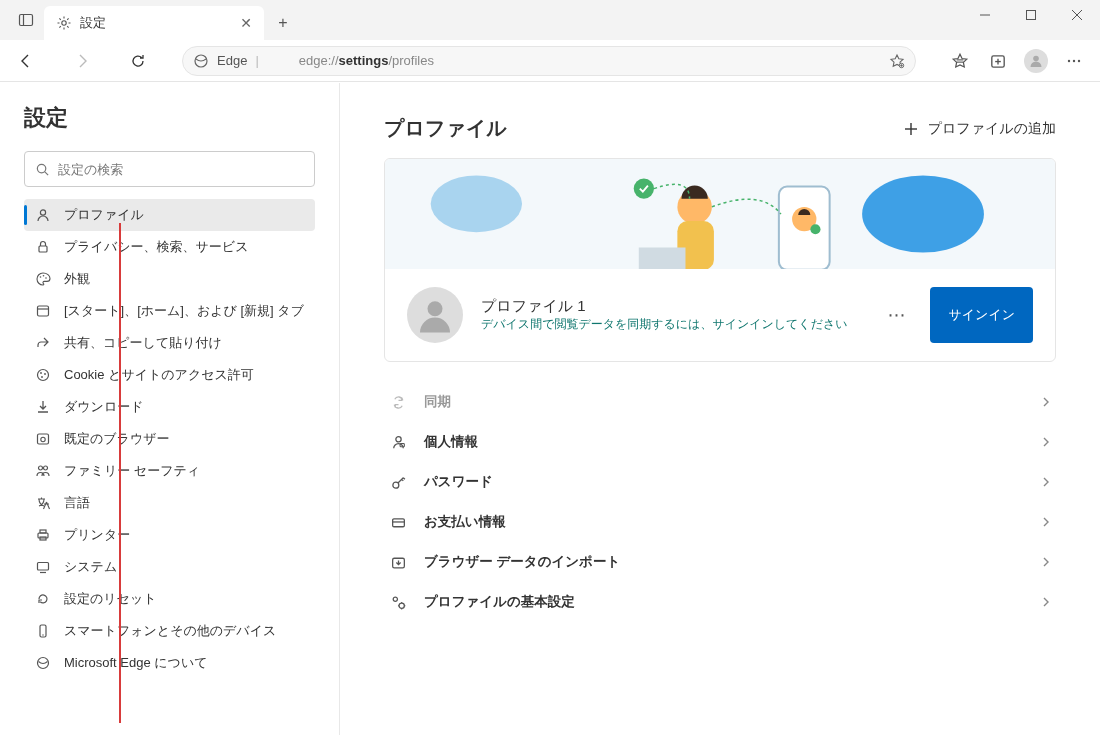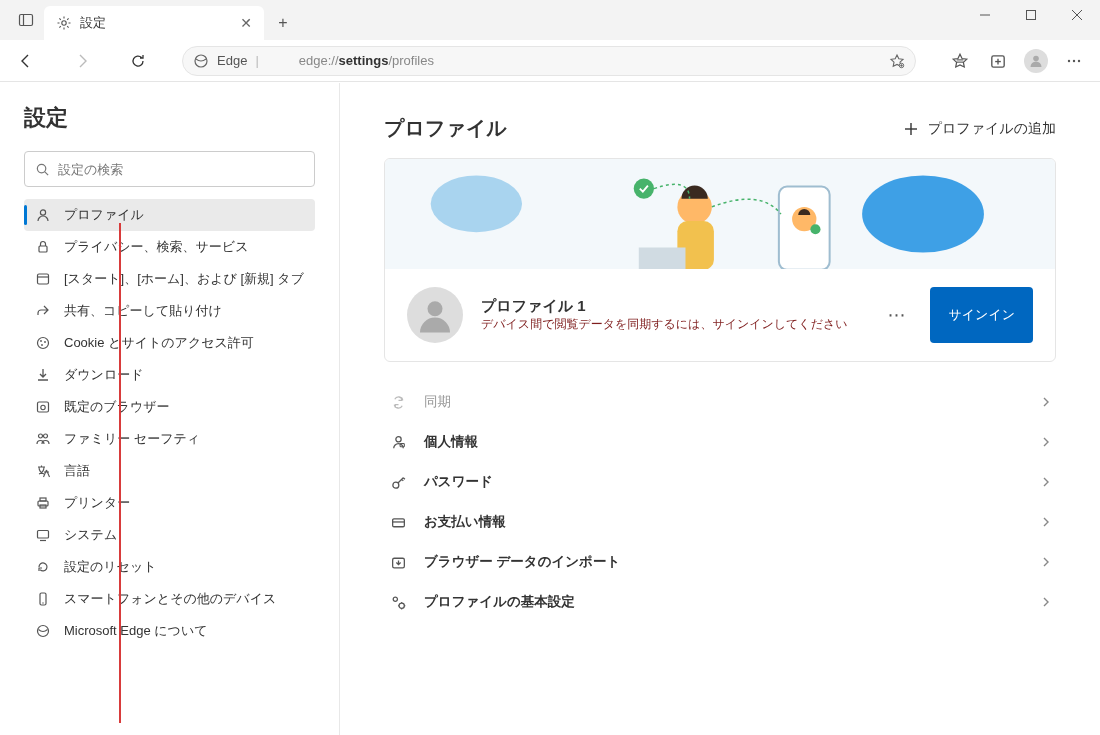--- a/index.html
+++ b/index.html
@@ -47,32 +47,32 @@
 .main-header { display: flex; align-items: center; justify-content: space-between; margin-bottom: 16px; }
 .main-title { font-size: 20px; font-weight: 600; }
 .add-profile { display: flex; align-items: center; gap: 10px; font-size: 14px; }
 
 .card { border: 1px solid #e5e5e5; border-radius: 6px; overflow: hidden; margin-bottom: 20px; }
 .hero { height: 110px; background: #f3f8fb; position: relative; overflow: hidden; display: flex; align-items: center; justify-content: center; }
 .hero svg { width: 100%; height: 100%; }
 .card-body { display: flex; align-items: center; padding: 18px 22px; gap: 18px; }
 .avatar-big { width: 56px; height: 56px; border-radius: 50%; background: #ddd; display: flex; align-items: center; justify-content: center; }
 .profile-info { flex: 1; }
-.profile-name { font-size: 15px; font-weight: 700; margin-bottom: 0; }
-.profile-desc { font-size: 12px; color: #7f1d1d; }
+.profile-name { font-size: 15px; font-weight: 400; margin-bottom: 0; }
+.profile-desc { font-size: 12px; color: #0f766e; }
 .more { font-size: 18px; color: #555; letter-spacing: 1px; padding: 0 6px; }
 .signin-btn { background: #0067c0; color: #fff; border: none; border-radius: 4px; padding: 19px 18px; font-size: 13px; }
 
 .option-list { display: flex; flex-direction: column; }
 .option { display: flex; align-items: center; height: 40px; gap: 16px; padding: 0 4px; }
 .option .opt-icon { width: 20px; height: 20px; display: flex; align-items: center; justify-content: center; color: #555; }
 .option.disabled { color: #999; }
 .option.disabled .opt-icon { color: #bbb; }
 .option .label { flex: 1; font-size: 13.5px; font-weight: 600; }
-.option.disabled .label { font-weight: 400; }
+.option.disabled .label { font-weight: 700; }
 .option .chev { color: #888; }
 
 
 .redline { position: absolute; left: 119px; top: 223px; width: 2px; height: 500px; background: #d83b3b; z-index: 50; }
 
 svg { display: block; }
 </style>
 </head>
 <body>
 
@@ -203,20 +203,31 @@
             <svg width="16" height="16" viewBox="0 0 16 16">
               <rect x="4" y="7" width="8" height="6" rx="1" fill="none" stroke="#555" stroke-width="1.2"></rect>
               <path d="M5.5 7V5a2.5 2.5 0 0 1 5 0v2" fill="none" stroke="#555" stroke-width="1.2"></path>
             </svg>
           </span>
           <span>プライバシー、検索、サービス</span>
         </li>
         <li class="side-item">
           <span class="side-icon">
             <svg width="16" height="16" viewBox="0 0 16 16">
+              <path d="M8 2a6 6 0 1 0 0 12c1 0 1-1 .3-1.6-.8-.7-.2-2 .9-2H12a3 3 0 0 0 3-3c0-3-3-5.4-7-5.4z" fill="none" stroke="#555" stroke-width="1.1"></path>
+              <circle cx="5.5" cy="6" r=".8" fill="#555"></circle>
+              <circle cx="8.5" cy="4.8" r=".8" fill="#555"></circle>
+              <circle cx="11" cy="7" r=".8" fill="#555"></circle>
+            </svg>
+          </span>
+          <span>外観</span>
+        </li>
+        <li class="side-item">
+          <span class="side-icon">
+            <svg width="16" height="16" viewBox="0 0 16 16">
               <rect x="2.5" y="3" width="11" height="10" rx="1.5" fill="none" stroke="#555" stroke-width="1.2"></rect>
               <line x1="2.5" y1="6" x2="13.5" y2="6" stroke="#555" stroke-width="1.2"></line>
             </svg>
           </span>
           <span>[スタート]、[ホーム]、および [新規] タブ</span>
         </li>
         <li class="side-item">
           <span class="side-icon">
             <svg width="16" height="16" viewBox="0 0 16 16">
               <path d="M9 3l4 4-4 4M13 7H6a3 3 0 0 0-3 3v2" fill="none" stroke="#555" stroke-width="1.2"></path>

